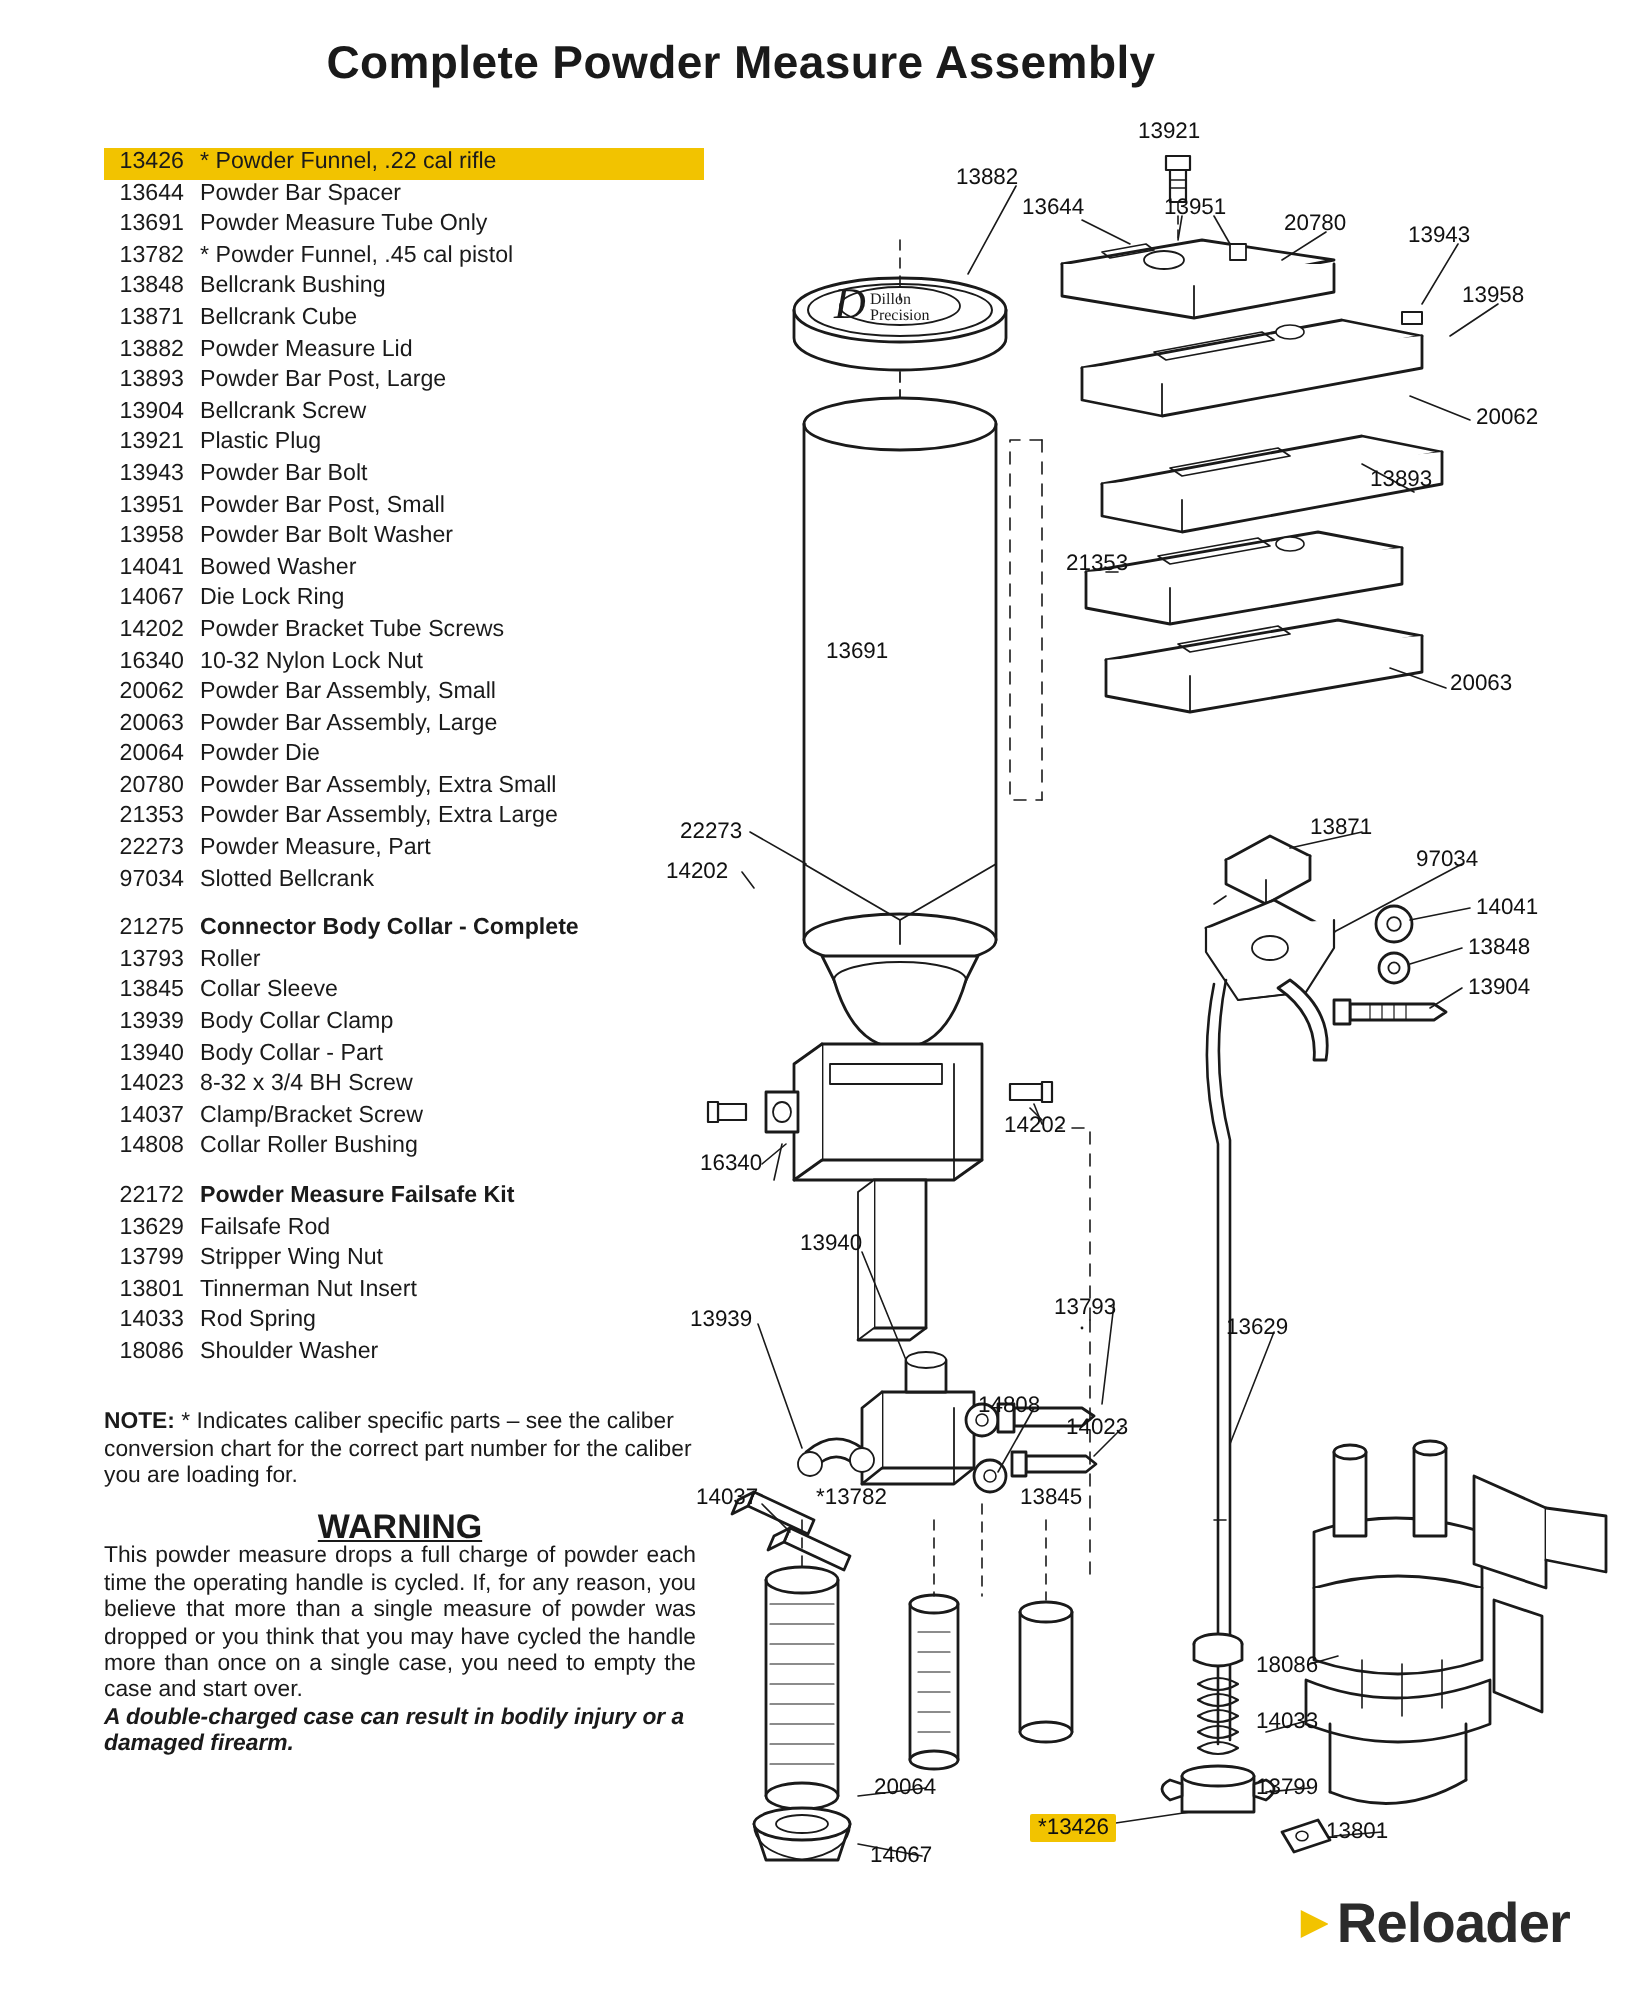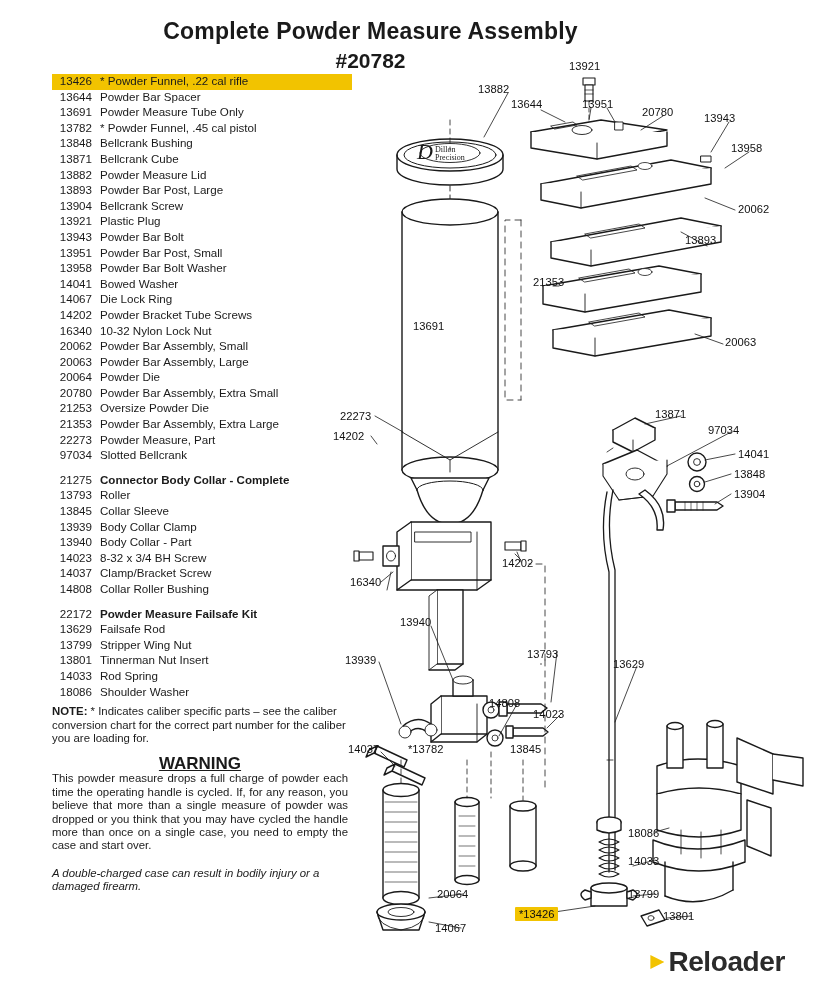--- a/index.html
+++ b/index.html
@@ -28,39 +28,38 @@
   .part-row.group { margin-top:9px; }
   .part-row.group .num { font-weight:normal; width:48px; }
   .part-row.group .desc { font-weight:bold; }
   .part-row.indent .num { width:48px; }
 
   
   .note-block { position:absolute; left:52px; top:705px; width:296px; font-size:11.4px; line-height:13.6px; }
   .note-lead { font-weight:bold; }
   .warning-head { text-align:center; font-weight:bold; text-decoration:underline; margin-top:11px; margin-bottom:2px; font-size:17px;}
   .warning-body { font-size:11.4px; line-height:13.4px; text-align:justify;}
-  .warning-italic { font-style:italic; font-weight:normal; margin-top:14px; line-height:13.4px;}
+  .warning-italic { font-style:italic; font-weight:bold; margin-top:0; line-height:13.4px;}
 
   
   .diagram { position:absolute; left:345px; top:60px; width:468px; height:910px; }
   .cl { position:absolute; font-size:11.2px; color:#111; white-space:nowrap; }
   svg.art { position:absolute; left:0; top:0; width:468px; height:910px; }
   .hl-label { background:#F2C300; padding:1px 4px 1px 4px; border-radius:1px; font-size:11.2px; }
 
   
   .logo { position:absolute; right:28px; bottom:22px; display:flex; align-items:center; }
   .logo-mark { width:14px; height:14px; background:#F2C300; clip-path:polygon(0 0,100% 50%,0 100%); margin-right:4px; }
   .logo-text { font-size:28px; font-weight:bold; color:#2b2b2b; letter-spacing:-0.4px; }
 </style>
 </head>
 <body>
 
 <div class="title-block">
   <div class="title-main">Complete Powder Measure Assembly</div>
-  <div class="title-sub">#20782</div>
 </div>
 
 <div class="parts-list" id="parts-list">
     <div class="part-row highlight">
       <span class="num">13426</span>
       <span class="desc">* Powder Funnel, .22 cal rifle</span>
     </div>
     <div class="part-row">
       <span class="num">13644</span>
       <span class="desc">Powder Bar Spacer</span>
@@ -133,24 +132,20 @@
       <span class="num">20063</span>
       <span class="desc">Powder Bar Assembly, Large</span>
     </div>
     <div class="part-row">
       <span class="num">20064</span>
       <span class="desc">Powder Die</span>
     </div>
     <div class="part-row">
       <span class="num">20780</span>
       <span class="desc">Powder Bar Assembly, Extra Small</span>
-    </div>
-    <div class="part-row">
-      <span class="num">21253</span>
-      <span class="desc">Oversize Powder Die</span>
     </div>
     <div class="part-row">
       <span class="num">21353</span>
       <span class="desc">Powder Bar Assembly, Extra Large</span>
     </div>
     <div class="part-row">
       <span class="num">22273</span>
       <span class="desc">Powder Measure, Part</span>
     </div>
     <div class="part-row">

